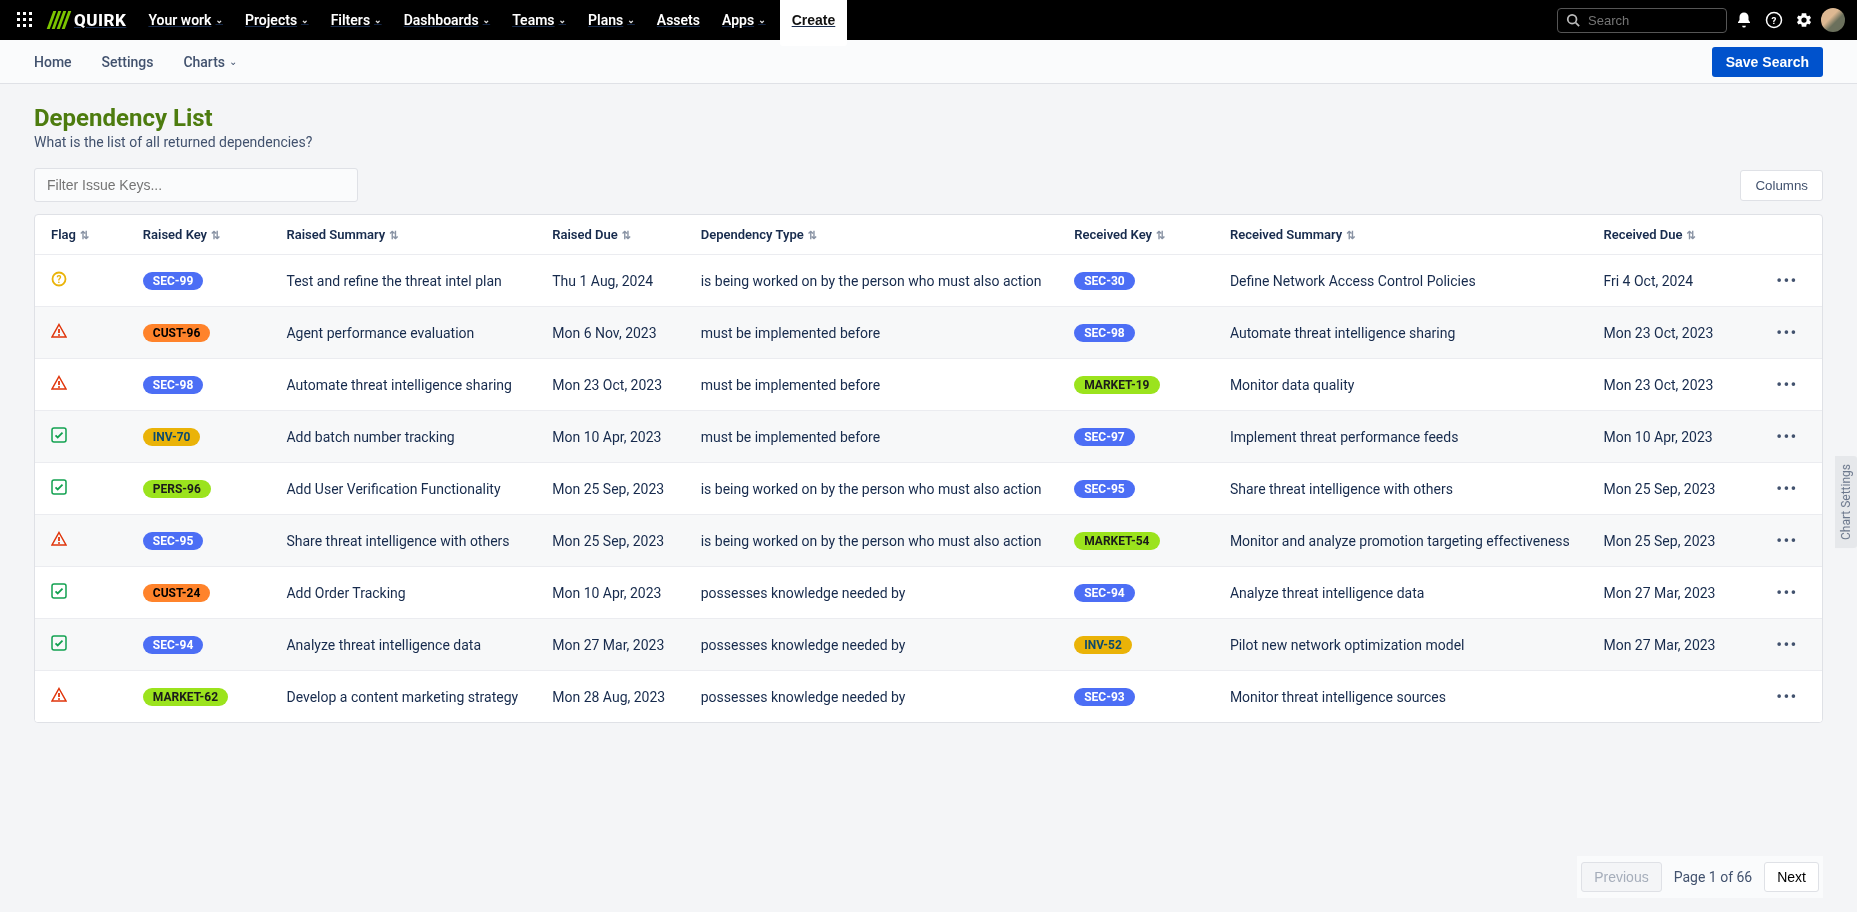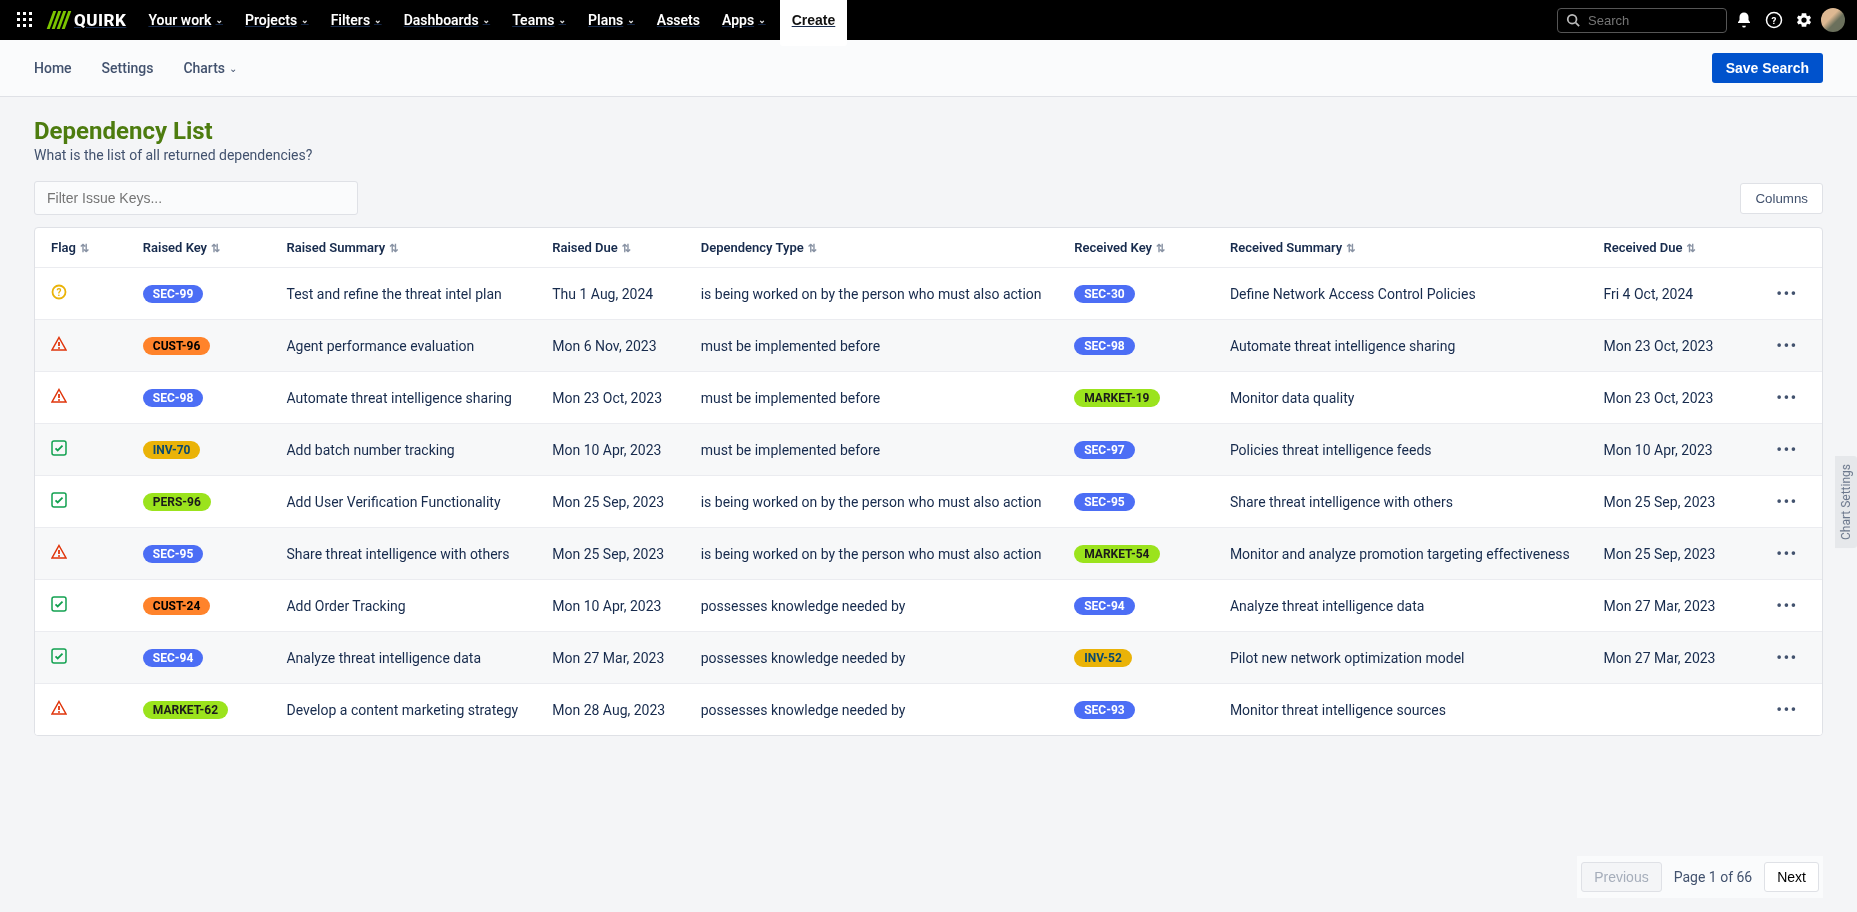--- a/index.html
+++ b/index.html
@@ -13,21 +13,21 @@
   .logo-bars span { width:3px; height:18px; background:#7cc500; display:inline-block;}
   .nav-item { color:#fff; font-size:14px; font-weight:600; display:flex; align-items:center; gap:4px; cursor:pointer; padding:4px 2px;}
   .nav-item .chev { font-size:9px; opacity:0.9; }
   .create-btn { background:#fff; color:#111; border:none; padding:18px 12px; font-weight:600; border-radius:3px; cursor:pointer; font-size:14px;}
   .spacer { flex:1; }
   .search-box { display:flex; align-items:center; background:#000; border:1px solid #555; border-radius:4px; padding:3px 8px; width:170px; gap:6px;}
   .search-box input { background:transparent; border:none; outline:none; color:#bbb; font-size:13px; width:100%;}
   .icon-btn { color:#fff; font-size:16px; cursor:pointer; padding:4px; display:flex; align-items:center;}
   .avatar { width:24px; height:24px; border-radius:50%; background:linear-gradient(135deg,#ddb892 40%,#6b705c 60%); cursor:pointer;}
   
-  .subnav { background:#fafbfc; border-bottom:1px solid #dfe1e6; height:57px; display:flex; align-items:center; padding:0 34px; gap:30px;}
+  .subnav { background:#fafbfc; border-bottom:1px solid #dfe1e6; height:44px; display:flex; align-items:center; padding:0 34px; gap:30px;}
   .subnav .tab { color:#42526e; font-weight:500; cursor:pointer; display:flex; align-items:center; gap:4px;}
   .save-btn { margin-left:auto; background:#0052cc; color:#fff; font-weight:600; border:none; border-radius:3px; padding:7px 14px; cursor:pointer; font-size:14px;}
   
   .content { padding:14px 34px 80px; }
   .page-title { color:#4d7c0f; font-size:24px; font-weight:700; margin:6px 0 2px;}
   .page-subtitle { color:#42526e; font-size:14px; margin-bottom:18px;}
   .controls { display:flex; align-items:center; margin-bottom:12px;}
   .filter-input { width:324px; padding:8px 12px; border:1px solid #dfe1e6; border-radius:3px; background:#fafbfc; font-size:14px;}
   .columns-btn { margin-left:auto; background:#fff; border:1px solid #dfe1e6; border-radius:3px; padding:7px 14px; cursor:pointer; font-weight:500; color:#42526e;}
   
@@ -221,21 +221,21 @@
           <tr>
             <td><span class="flag"><svg width="16" height="16" viewBox="0 0 16 16">
                   <rect x="1" y="1" width="14" height="14" rx="2" fill="none" stroke="#12a150" stroke-width="1.5"></rect>
                   <path d="M4.5 8.3l2.2 2.2L11.5 5.7" fill="none" stroke="#12a150" stroke-width="1.8"></path>
                 </svg></span></td>
             <td><span class="pill yellow">INV-70</span></td>
             <td>Add batch number tracking</td>
             <td>Mon 10 Apr, 2023</td>
             <td>must be implemented before</td>
             <td><span class="pill blue">SEC-97</span></td>
-            <td>Policies threat intelligence feeds</td>
+            <td>Implement threat performance feeds</td>
             <td>Mon 10 Apr, 2023</td>
             <td><span class="more">•••</span></td>
           </tr>
           <tr>
             <td><span class="flag"><svg width="16" height="16" viewBox="0 0 16 16">
                   <rect x="1" y="1" width="14" height="14" rx="2" fill="none" stroke="#12a150" stroke-width="1.5"></rect>
                   <path d="M4.5 8.3l2.2 2.2L11.5 5.7" fill="none" stroke="#12a150" stroke-width="1.8"></path>
                 </svg></span></td>
             <td><span class="pill lime">PERS-96</span></td>
             <td>Add User Verification Functionality</td>

